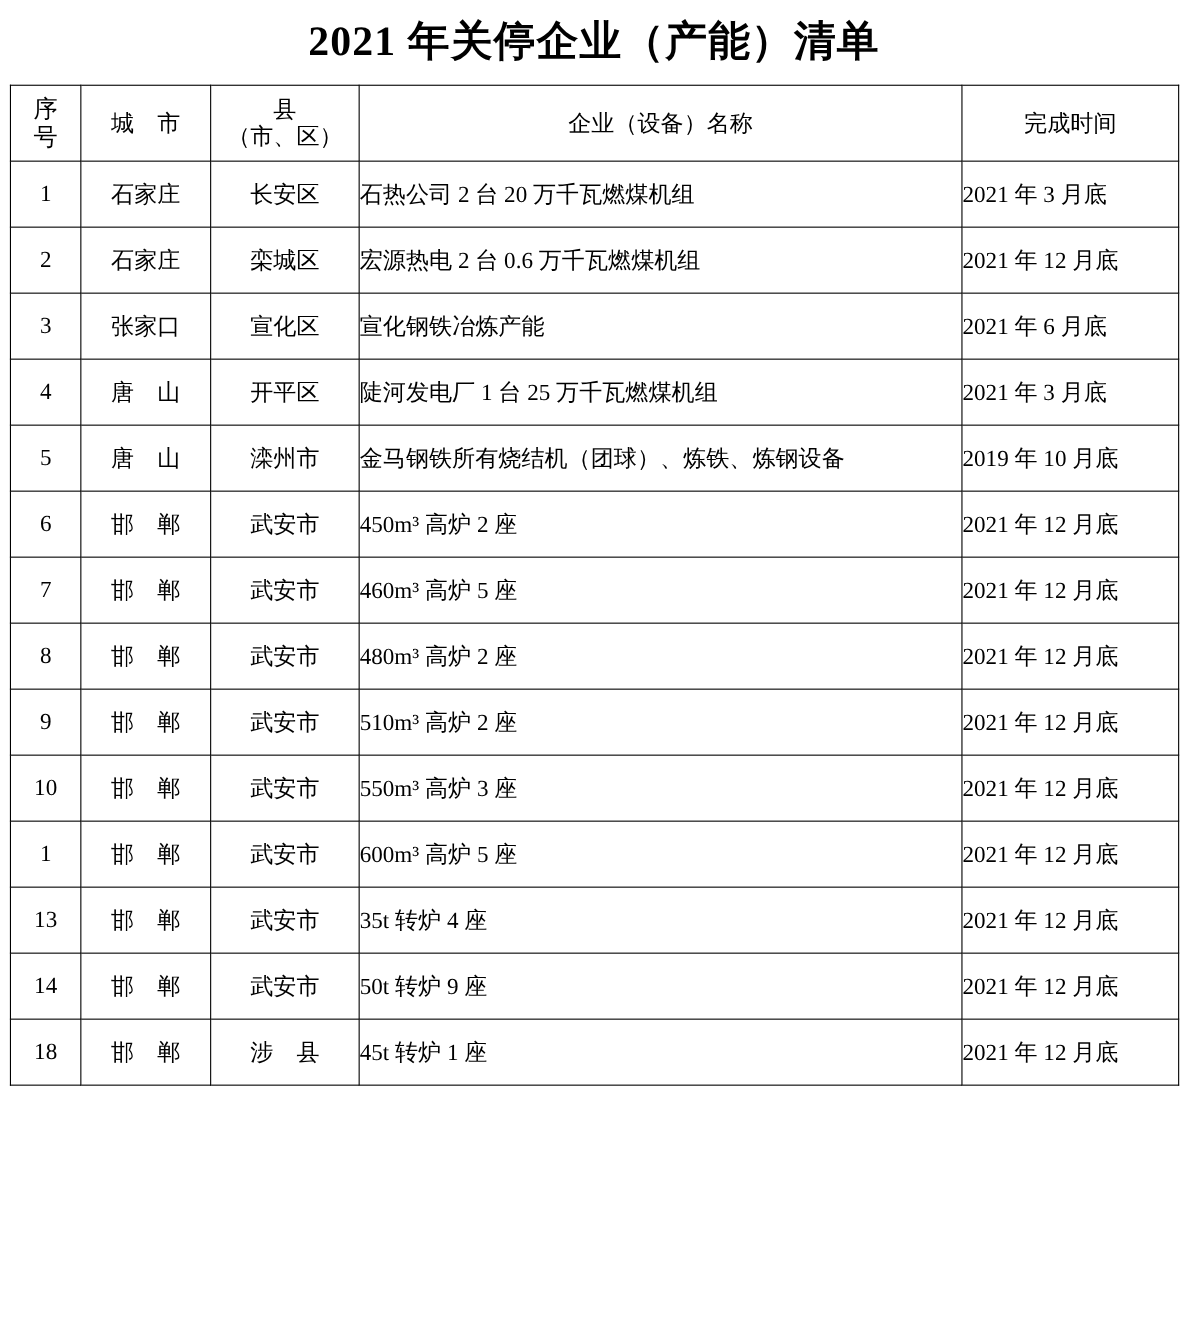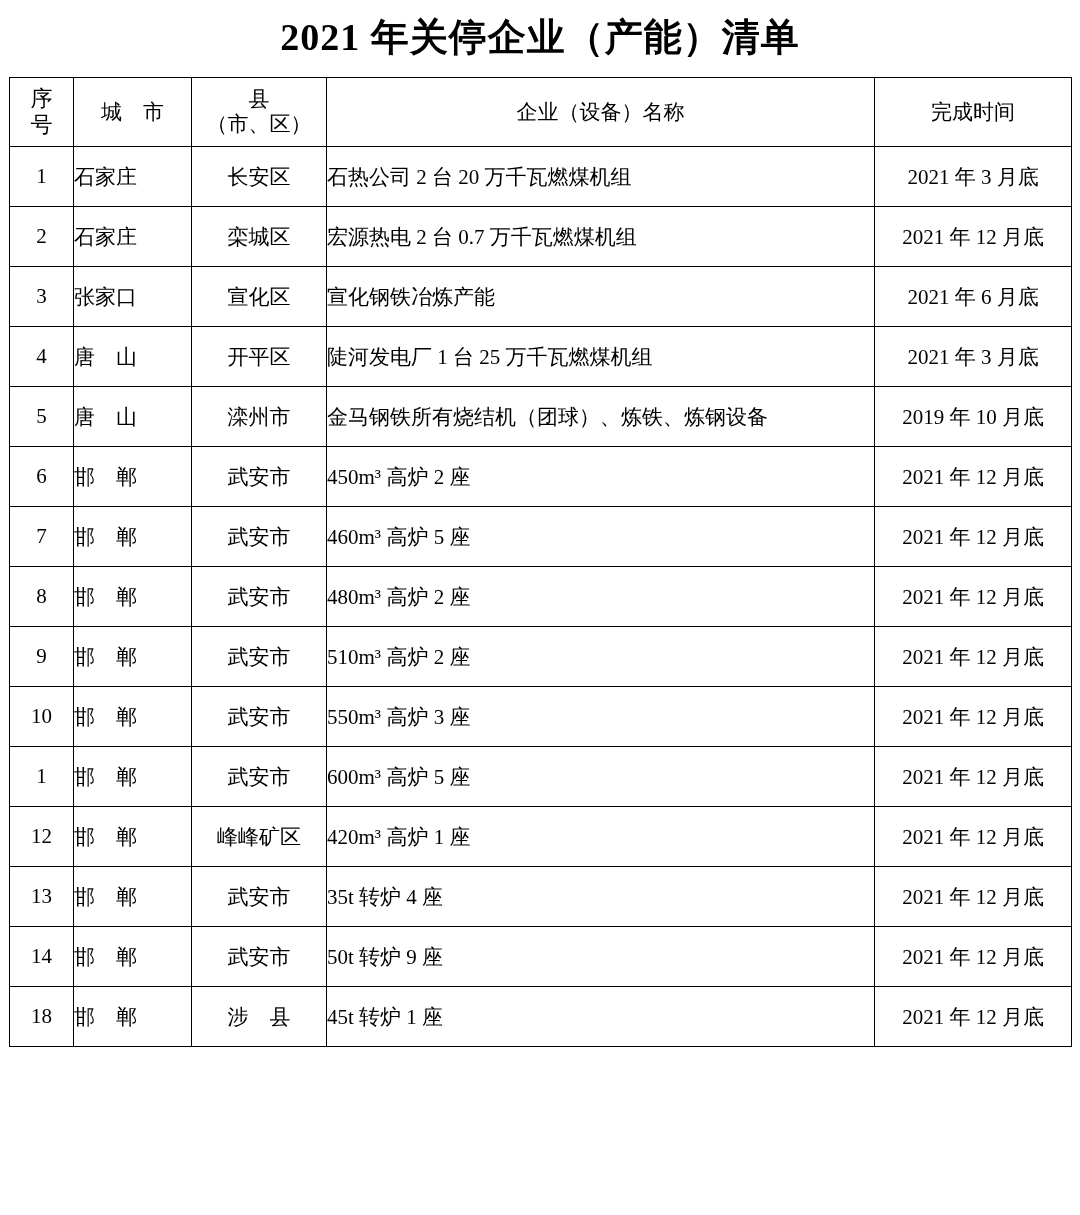--- a/index.html
+++ b/index.html
@@ -65,34 +65,33 @@
     line-height: 1.2;
   }
   tbody td {
     height: 59px;
   }
   td.seq {
     text-align: center;
     font-size: 21px;
   }
   td.city {
-    text-align: left;
+    text-align: center;
     font-size: 22px;
   }
   td.county {
     text-align: center;
     font-size: 22px;
   }
   td.name {
     text-align: left;
     padding-left: 10px;
     font-size: 22px;
   }
   td.time {
-    text-align: center;
     font-size: 21px;
   }
   .watermark {
     position: absolute;
     right: 30px;
     bottom: 18px;
     color: rgba(0,0,0,0.16);
     font-size: 17px;
     letter-spacing: 2px;
     pointer-events: none;
@@ -134,21 +133,21 @@
           <td class="seq">1</td>
           <td class="city">石家庄</td>
           <td class="county">长安区</td>
           <td class="name">石热公司 2 台 20 万千瓦燃煤机组</td>
           <td class="time">2021 年 3 月底</td>
         </tr>
         <tr>
           <td class="seq">2</td>
           <td class="city">石家庄</td>
           <td class="county">栾城区</td>
-          <td class="name">宏源热电 2 台 0.7 万千瓦燃煤机组</td>
+          <td class="name">宏源热电 2 台 0.6 万千瓦燃煤机组</td>
           <td class="time">2021 年 12 月底</td>
         </tr>
         <tr>
           <td class="seq">3</td>
           <td class="city">张家口</td>
           <td class="county">宣化区</td>
           <td class="name">宣化钢铁冶炼产能</td>
           <td class="time">2021 年 6 月底</td>
         </tr>
         <tr>
@@ -201,27 +200,20 @@
           <td class="time">2021 年 12 月底</td>
         </tr>
         <tr>
           <td class="seq">1</td>
           <td class="city">邯　郸</td>
           <td class="county">武安市</td>
           <td class="name">600m³ 高炉 5 座</td>
           <td class="time">2021 年 12 月底</td>
         </tr>
         <tr>
-          <td class="seq">12</td>
-          <td class="city">邯　郸</td>
-          <td class="county">峰峰矿区</td>
-          <td class="name">420m³ 高炉 1 座</td>
-          <td class="time">2021 年 12 月底</td>
-        </tr>
-        <tr>
           <td class="seq">13</td>
           <td class="city">邯　郸</td>
           <td class="county">武安市</td>
           <td class="name">35t 转炉 4 座</td>
           <td class="time">2021 年 12 月底</td>
         </tr>
         <tr>
           <td class="seq">14</td>
           <td class="city">邯　郸</td>
           <td class="county">武安市</td>

